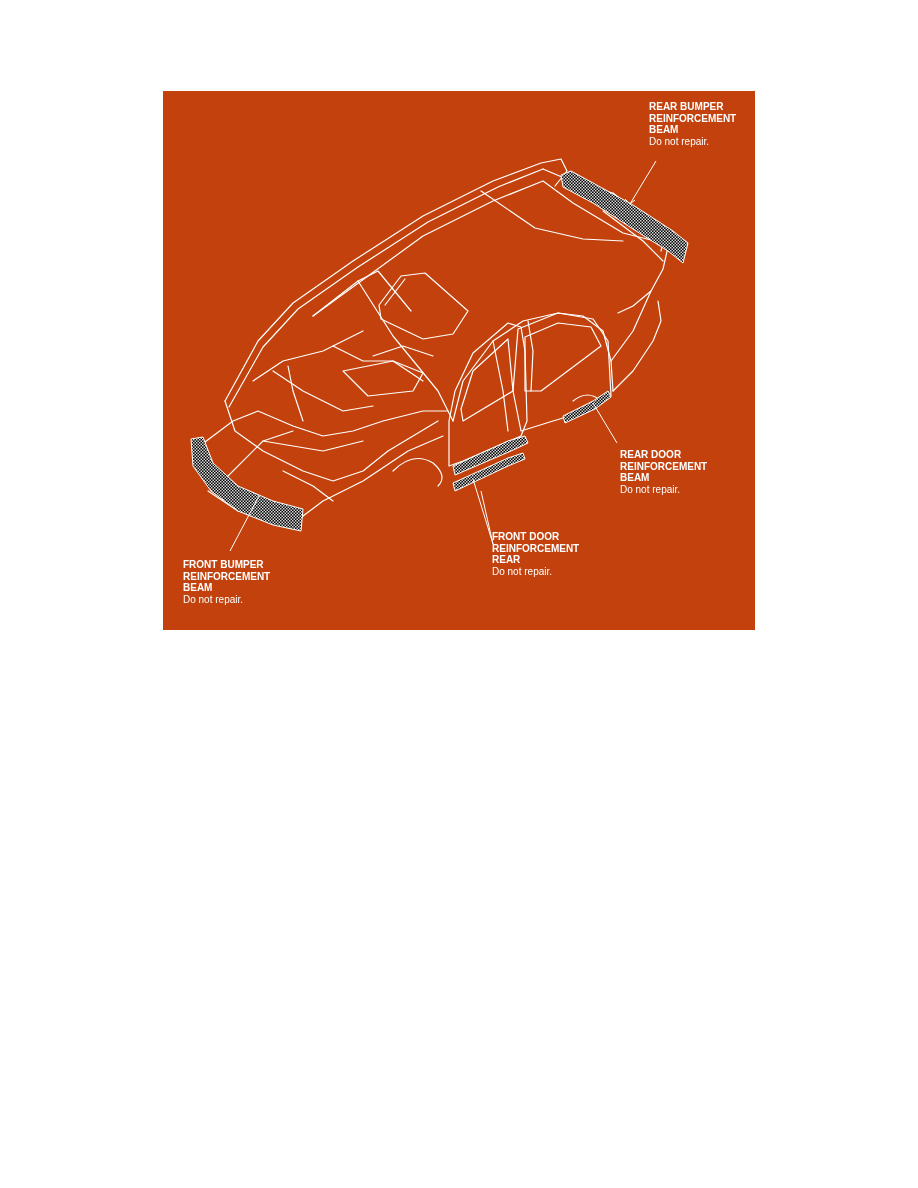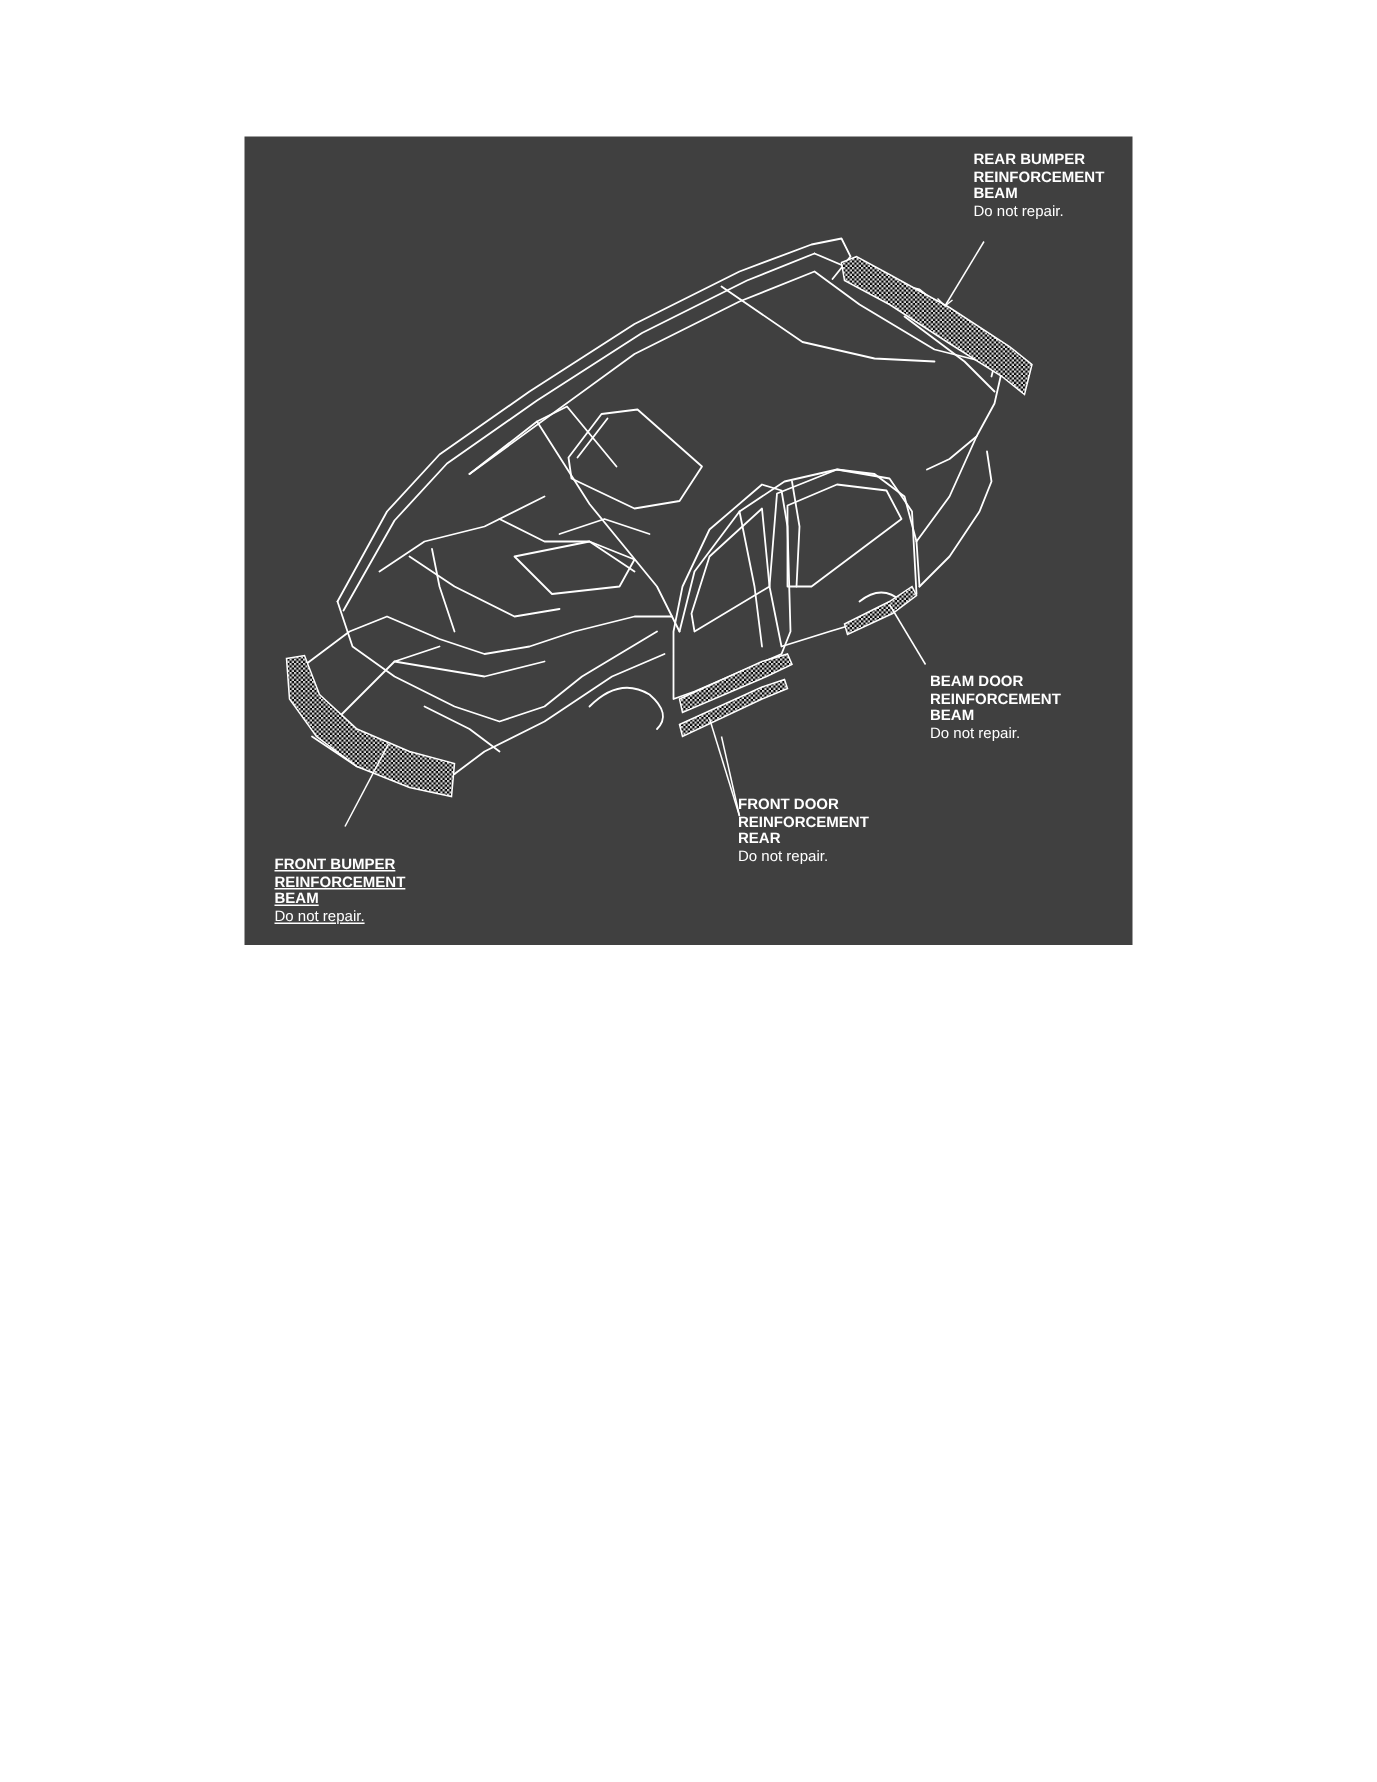--- a/index.html
+++ b/index.html
@@ -1,17 +1,17 @@
 <!DOCTYPE html>
 <html><head>
 <meta charset="utf-8">
 <style>
   html,body{margin:0;padding:0;background:#ffffff;}
   body{width:918px;height:1188px;position:relative;overflow:hidden;font-family:"Liberation Sans",sans-serif;}
-  .figure{position:absolute;left:163px;top:91px;width:592px;height:539px;background:#404040;overflow:hidden;}
+  .figure{position:absolute;left:163px;top:91px;width:592px;height:539px;background:#c2410c;overflow:hidden;}
   .figure svg{position:absolute;left:0;top:0;}
   .callout{position:absolute;color:#ffffff;font-size:10px;line-height:11.5px;}
   .callout .title{font-weight:bold;display:block;white-space:nowrap;}
   .callout .note{display:block;white-space:nowrap;}
 </style>
 </head>
 <body>
 
 <div class="figure">
   <svg width="592" height="539" viewBox="0 0 592 539">
@@ -94,33 +94,33 @@
     </g>
   </svg>
 
   <div class="callout" style="left:486px;top:10px;">
     <span class="title">REAR BUMPER</span>
     <span class="title">REINFORCEMENT</span>
     <span class="title">BEAM</span>
     <span class="note">Do not repair.</span>
   </div>
 
-  <div class="callout" style="left:20px;top:480px;text-decoration:underline;">
+  <div class="callout" style="left:20px;top:468px;">
     <span class="title">FRONT BUMPER</span>
     <span class="title">REINFORCEMENT</span>
     <span class="title">BEAM</span>
     <span class="note">Do not repair.</span>
   </div>
 
   <div class="callout" style="left:329px;top:440px;">
     <span class="title">FRONT DOOR</span>
     <span class="title">REINFORCEMENT</span>
     <span class="title">REAR</span>
     <span class="note">Do not repair.</span>
   </div>
 
   <div class="callout" style="left:457px;top:358px;">
-    <span class="title">BEAM DOOR</span>
+    <span class="title">REAR DOOR</span>
     <span class="title">REINFORCEMENT</span>
     <span class="title">BEAM</span>
     <span class="note">Do not repair.</span>
   </div>
 </div>
 
 </body></html>

